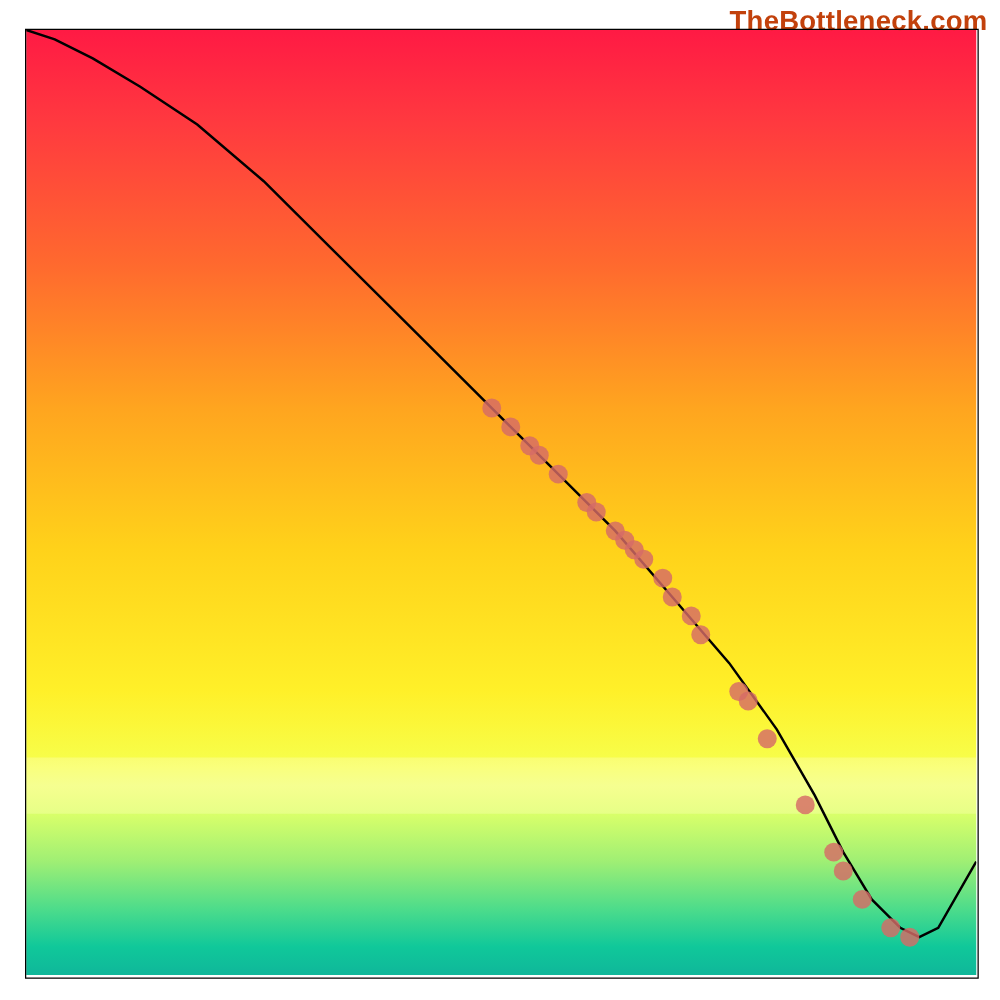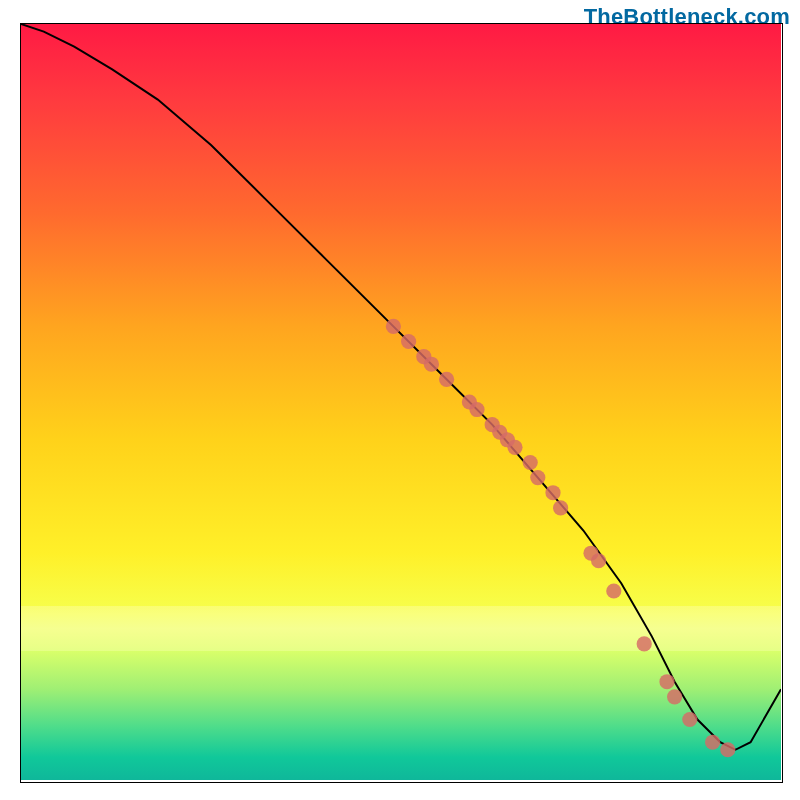--- a/index.html
+++ b/index.html
@@ -15,21 +15,21 @@
     position: relative;
     width: 800px;
     height: 800px;
   }
   .watermark {
     position: absolute;
     top: 4px;
     right: 10px;
     font-size: 22px;
     font-weight: 600;
-    color: #0369a1;
+    color: #c2410c;
     letter-spacing: 0.2px;
     z-index: 3;
     user-select: none;
   }
   .plot-area {
     position: absolute;
     left: 21px;
     top: 24px;
     width: 760px;
     height: 756px;

